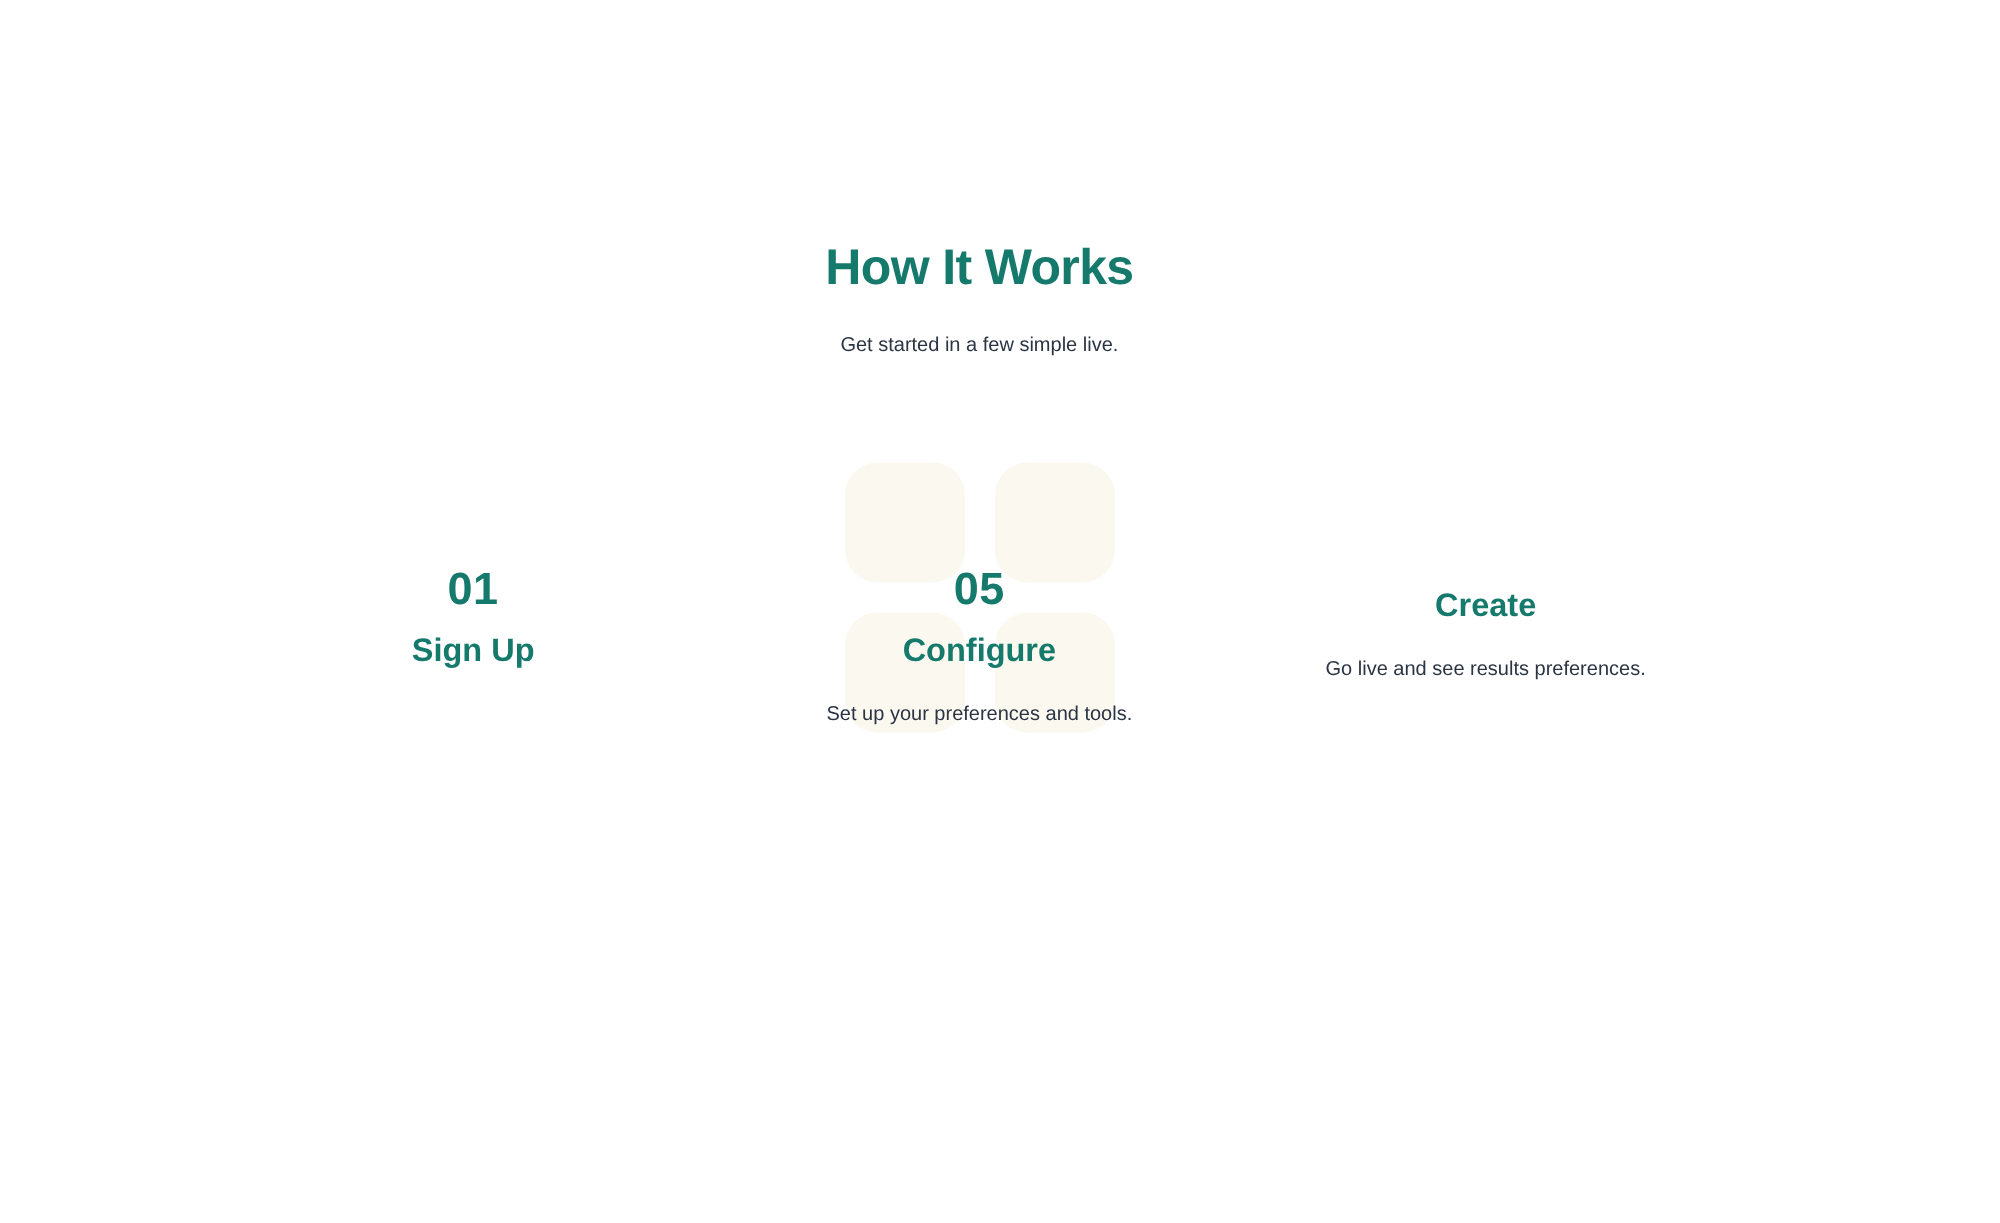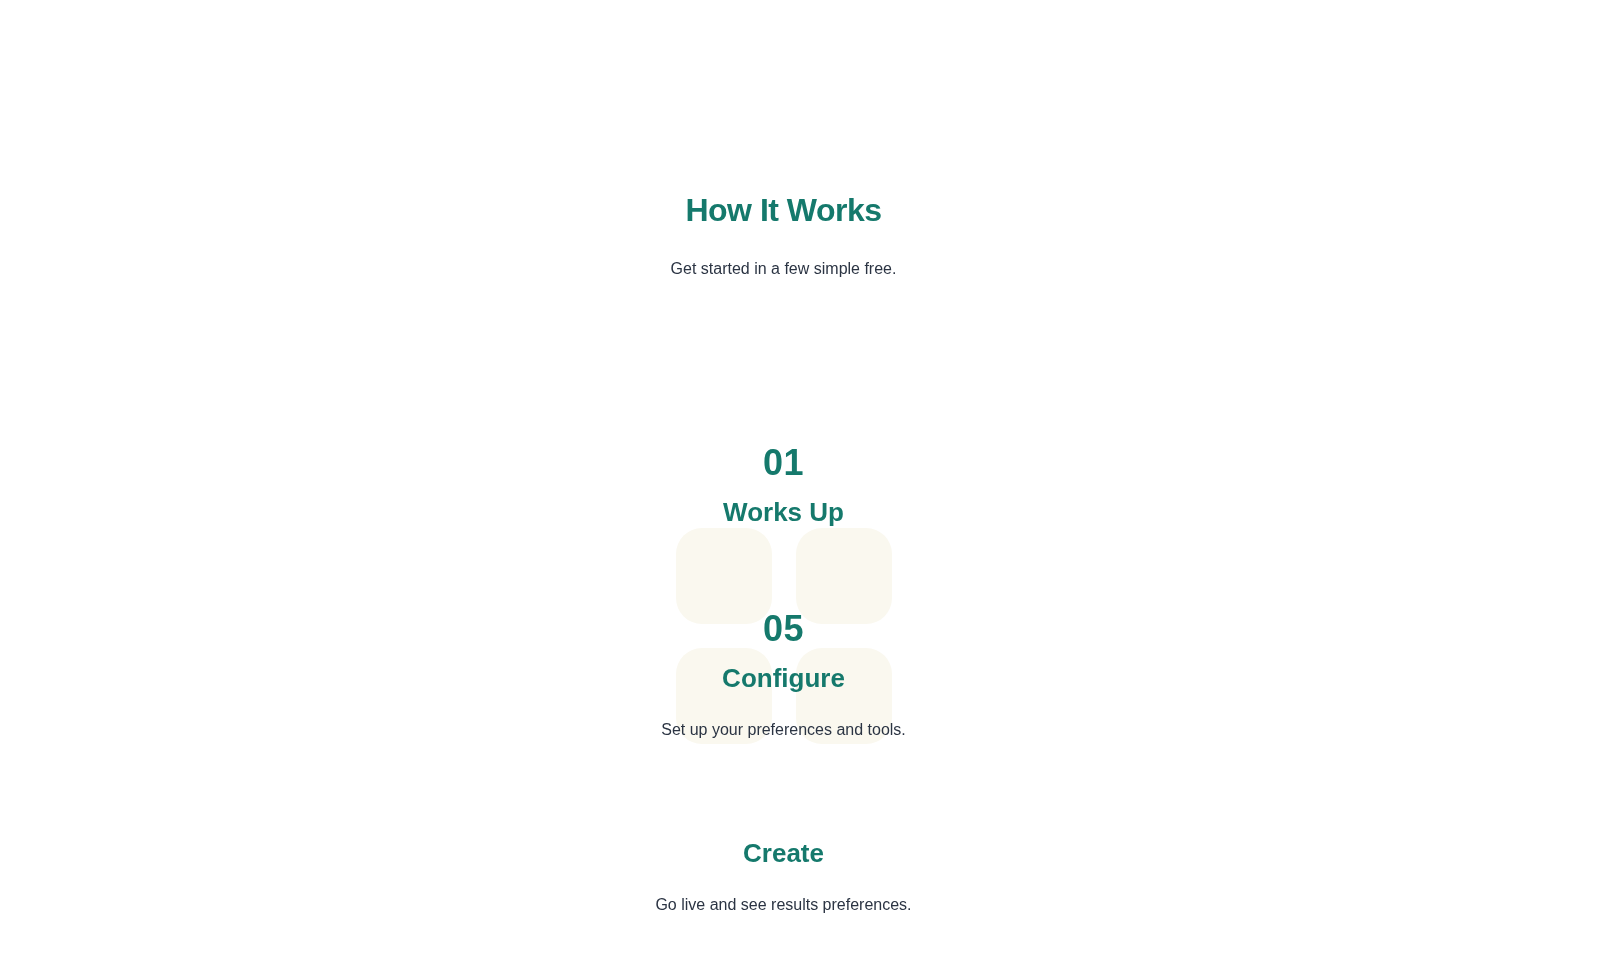--- a/index.html
+++ b/index.html
@@ -20,35 +20,35 @@
     color: var(--text);
   }
   .container {
     width: 1215px;
     margin-left: 176px;
     text-align: center;
   }
   .section-title {
     margin: 0;
     padding-top: 194px;
-    font-size: 32px;
+    font-size: 40px;
     line-height: 1;
     font-weight: 700;
     letter-spacing: -0.5px;
     color: var(--accent);
   }
   .section-subtitle {
     margin: 33px 0 0 0;
     font-size: 16px;
     line-height: 1.2;
     color: var(--text);
   }
   .steps {
     display: flex;
-    flex-direction: column;
+    flex-direction: row;
     margin-top: 84px;
   }
   .step {
     flex: 1 1 0;
     position: relative;
     padding-top: 83px;
   }
   .step-number {
     position: relative;
     z-index: 1;
@@ -90,27 +90,27 @@
     display: block;
     background: var(--tile);
     border-radius: 26px;
   }
 </style>
 </head>
 <body>
 
 <main class="container">
   <h2 class="section-title">How It Works</h2>
-  <p class="section-subtitle">Get started in a few simple free.</p>
+  <p class="section-subtitle">Get started in a few simple live.</p>
 
   <div class="steps">
 
     <div class="step">
       <div class="step-number">01</div>
-      <h3 class="step-title">Works Up</h3>
+      <h3 class="step-title">Sign Up</h3>
     </div>
 
     <div class="step">
       <div class="tiles">
         <span class="tile"></span>
         <span class="tile"></span>
         <span class="tile"></span>
         <span class="tile"></span>
       </div>
       <div class="step-number">05</div>

